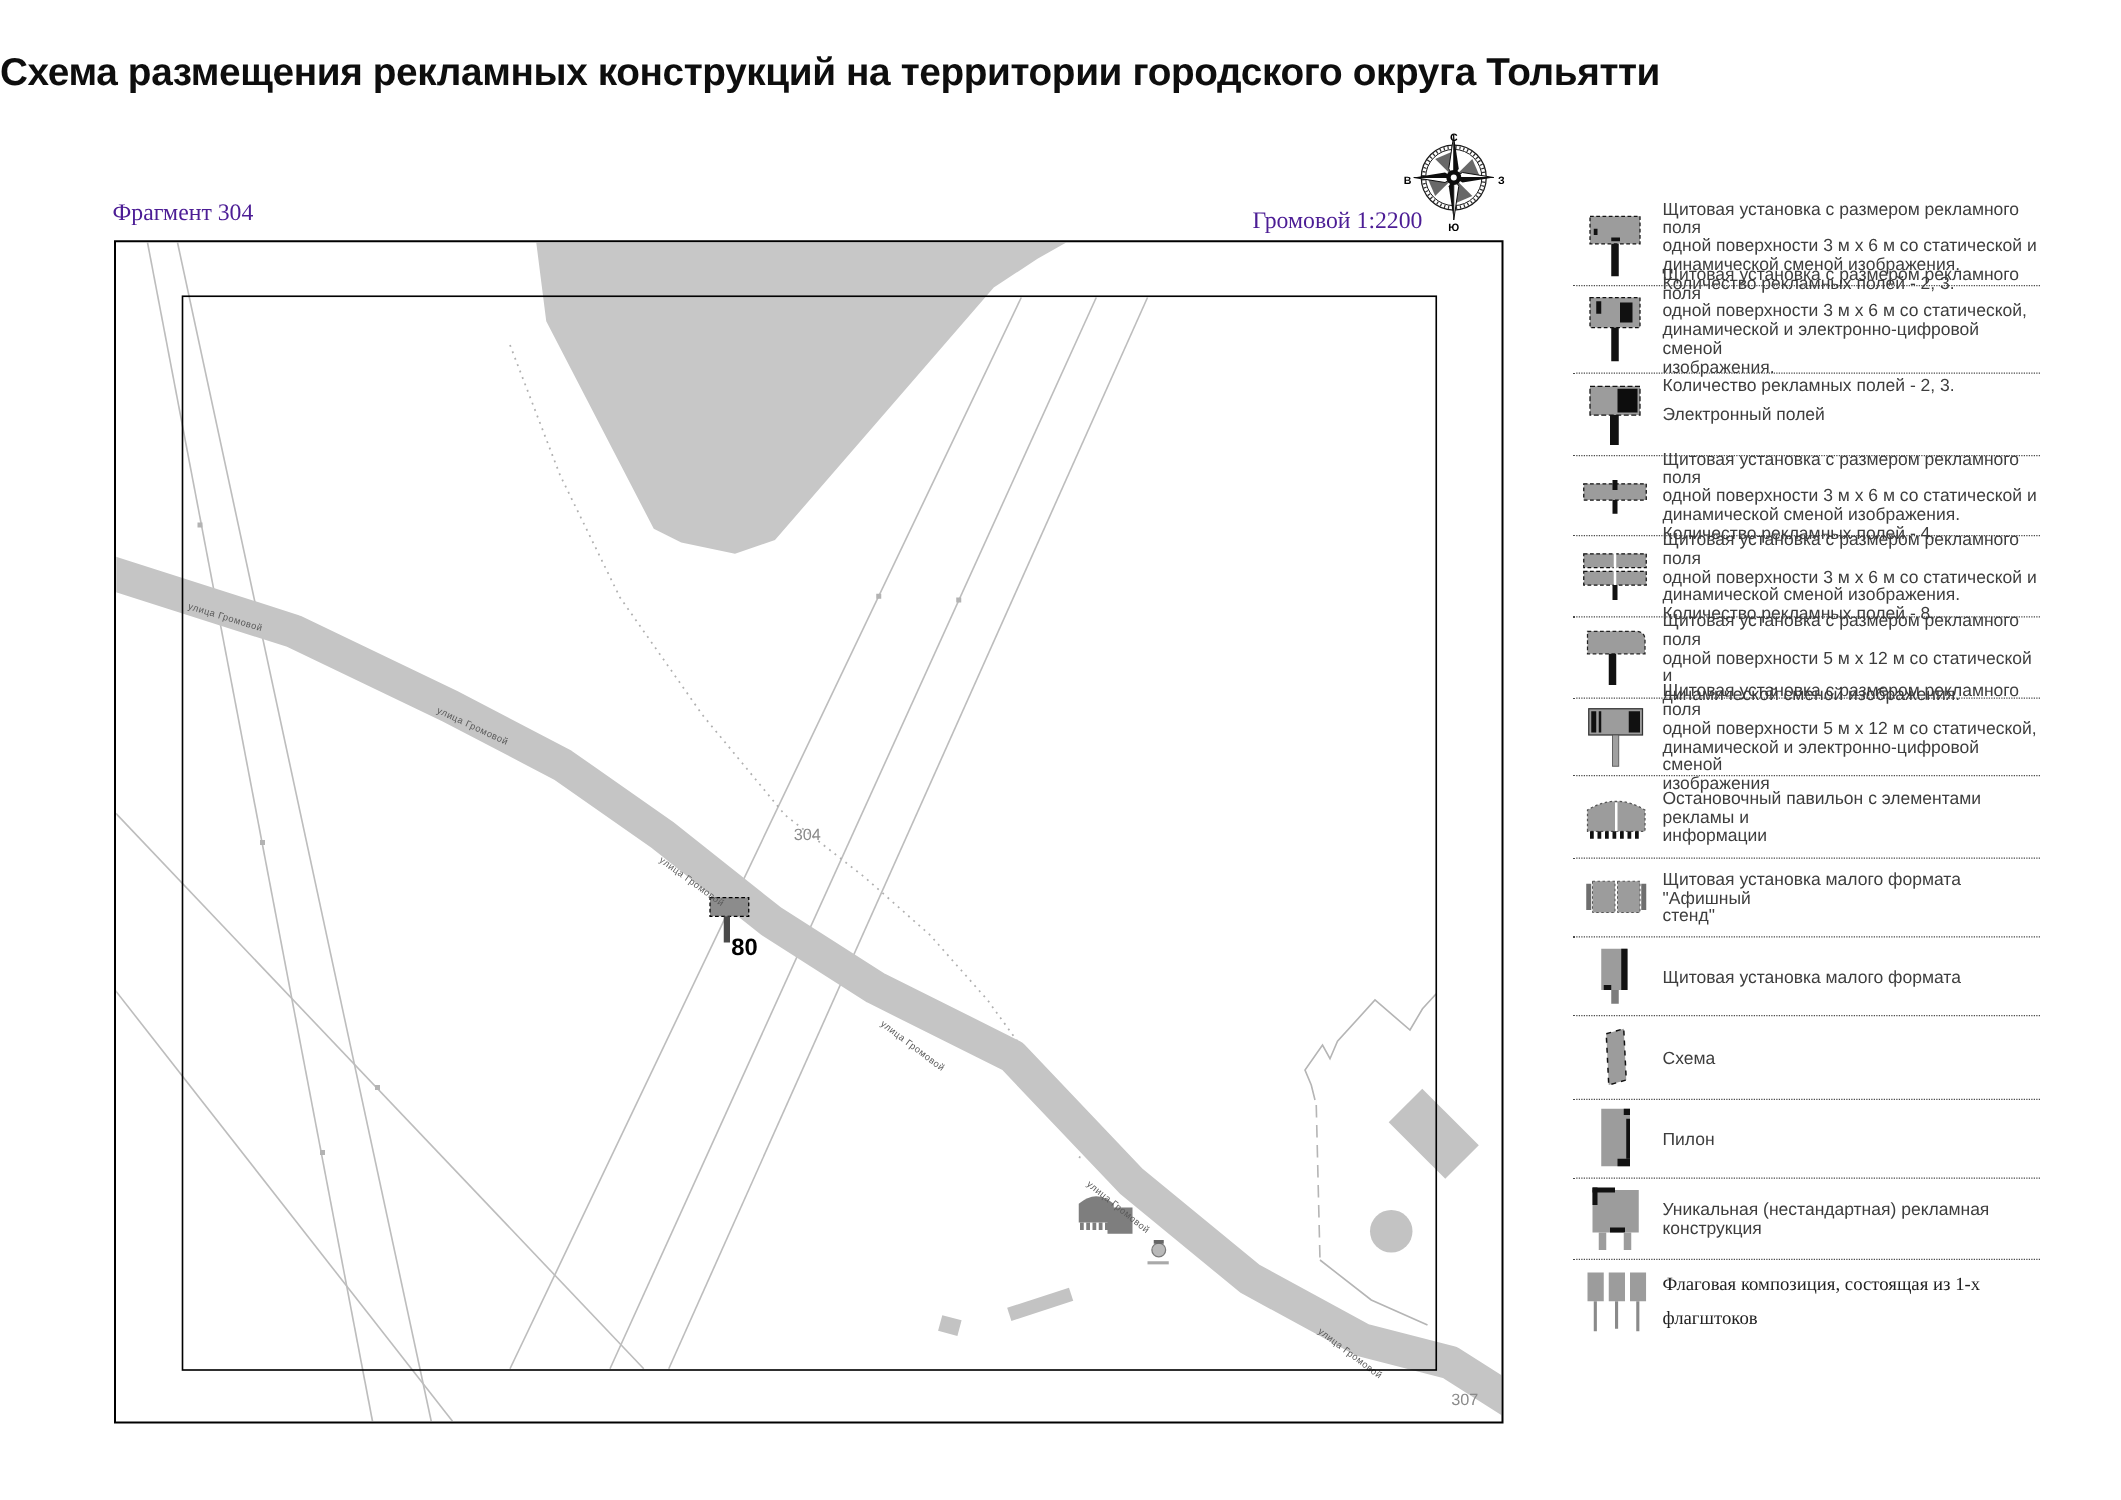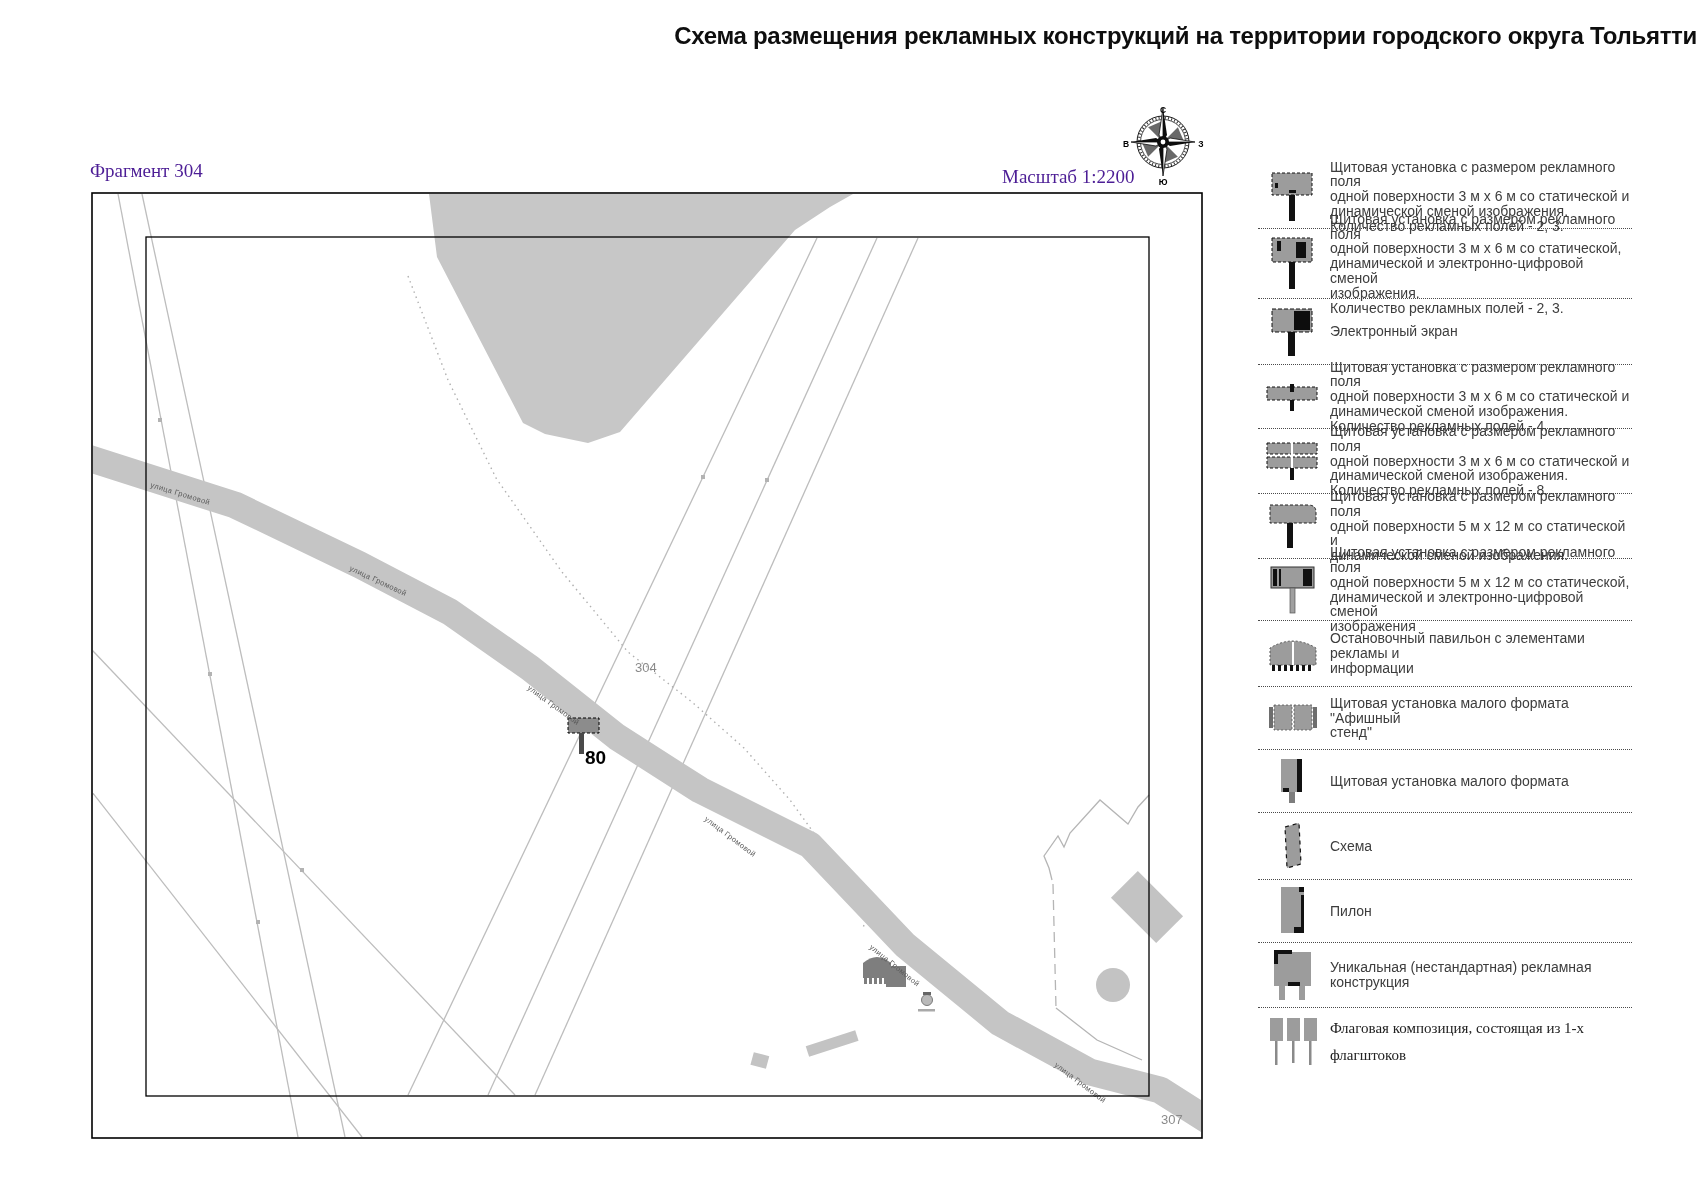--- a/index.html
+++ b/index.html
@@ -1,40 +1,40 @@
 <!DOCTYPE html>
 <html><head>
 <meta charset="utf-8">
 <style>
   html,body{margin:0;padding:0;background:#ffffff;}
   body{width:1697px;height:1200px;position:relative;overflow:hidden;
        font-family:"Liberation Sans",sans-serif;color:#1a1a1a;}
-  .page-title{position:absolute;left:0;right:0;top:22px;text-align:right;
-       font-size:24px;font-weight:bold;letter-spacing:-0.3px;color:#0e0e0e;}
+  .page-title{position:absolute;left:0;right:0;top:40px;text-align:left;
+       font-size:31px;font-weight:bold;letter-spacing:-0.3px;color:#0e0e0e;}
   .serif-label{position:absolute;font-family:"Liberation Serif",serif;
        font-size:19px;color:#4c1d95;}
   #frag-label{left:90px;top:160px;}
   #scale-label{left:1002px;top:166px;}
   #map-svg{position:absolute;left:0;top:0;}
   
   .legend{position:absolute;left:1258px;top:165px;width:374px;}
   .lrow{display:flex;align-items:center;box-sizing:border-box;
         border-bottom:1.5px dotted #4a4a4a;}
   .lrow.last{border-bottom:none;}
   .licon{width:70px;flex:0 0 70px;display:flex;justify-content:center;align-items:center;}
   .ltext{font-size:14px;line-height:14.8px;color:#3d3d3d;white-space:pre-line;
          padding-left:2px;}
   .ltext.serif{font-family:"Liberation Serif",serif;font-size:15px;line-height:1.8;color:#222;}
 </style>
 </head>
 <body>
 
 <div class="page-title">Схема размещения рекламных конструкций на территории городского округа Тольятти</div>
 <div class="serif-label" id="frag-label">Фрагмент 304</div>
-<div class="serif-label" id="scale-label">Масштаб 1:2200</div>
+<div class="serif-label" id="scale-label">Громовой 1:2200</div>
 
 <svg id="map-svg" width="1697" height="1200" viewBox="0 0 1697 1200">
   <defs>
     <clipPath id="mapclip">
         <rect x="93" y="194" width="1108" height="943"></rect>
       </clipPath>
   </defs>
 
   <g clip-path="url(#mapclip)">
 
@@ -176,21 +176,21 @@
   </div>
 
   <div class="lrow" style="height:66px">
     <div class="licon">
       <svg width="48" height="52">
           <rect x="3" y="3" width="40" height="23" fill="#9c9c9c" stroke="#111" stroke-dasharray="4 2"></rect>
           <rect x="25" y="5" width="16" height="19" fill="#0d0d0d"></rect>
           <rect x="19" y="26" width="7" height="24" fill="#111"></rect>
         </svg>
     </div>
-    <div class="ltext">Электронный экран</div>
+    <div class="ltext">Электронный полей</div>
   </div>
 
   <div class="lrow" style="height:64px">
     <div class="licon">
       <svg width="54" height="32">
           <rect x="1" y="6" width="50" height="13" fill="#9c9c9c" stroke="#111" stroke-dasharray="3 2"></rect>
           <rect x="24" y="3" width="4" height="8" fill="#111"></rect>
           <rect x="24" y="19" width="4" height="11" fill="#111"></rect>
         </svg>
     </div>

